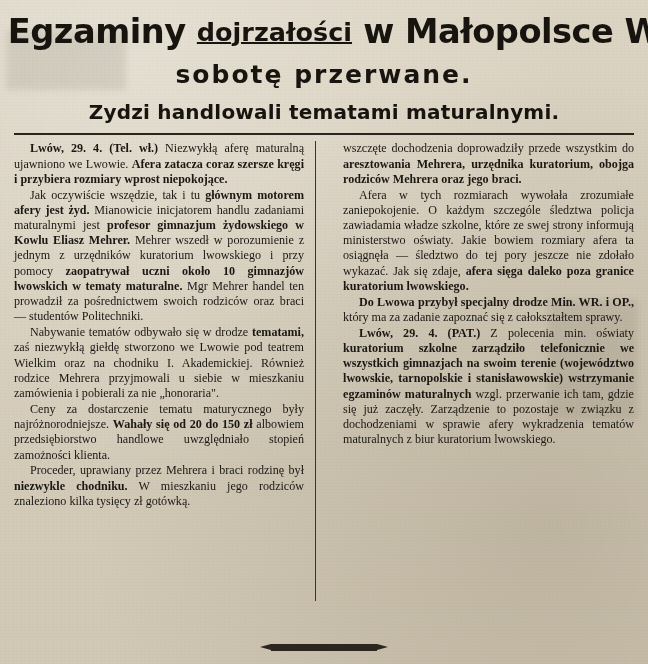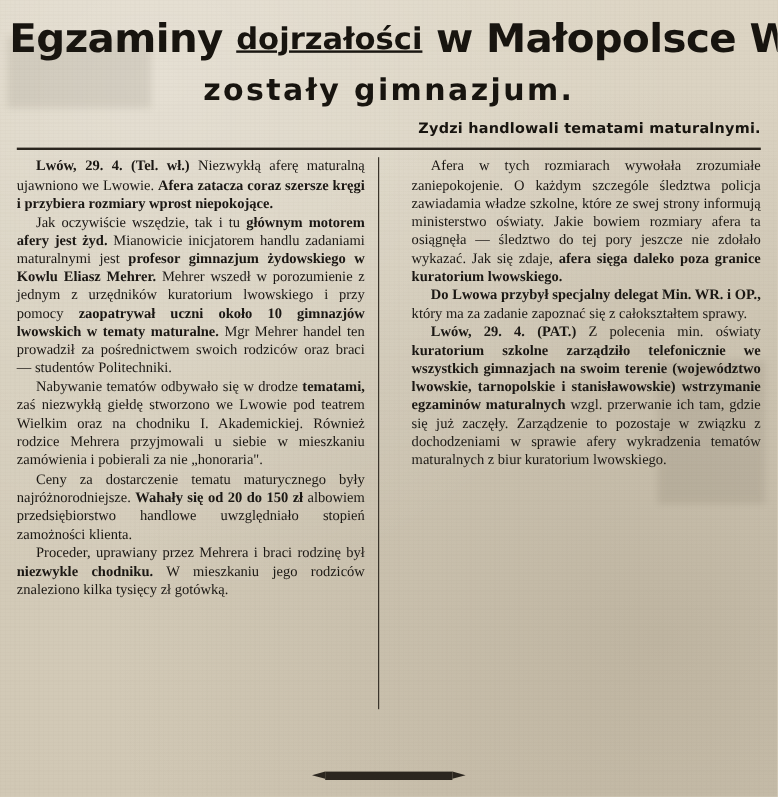--- a/index.html
+++ b/index.html
@@ -63,25 +63,24 @@
     font-family: "DejaVu Sans", sans-serif;
     font-weight: bold;
     font-size: 25px;
     letter-spacing: 2px;
     margin: 13px 0 0 0;
     color: #17140f;
   }
   .headline3 {
     font-family: "DejaVu Sans", sans-serif;
     font-weight: bold;
-    font-size: 12px;
+    font-size: 20px;
     letter-spacing: 0.2px;
     margin: 11px 0 9px 0;
     color: #17140f;
-    text-align: right;
   }
   .rule {
     height: 2px;
     background: #2a251d;
     margin: 2px 0 6px 0;
   }
   
   .cols {
     display: flex;
     gap: 16px;
@@ -170,37 +169,38 @@
 <div class="page">
   <div class="smudge" style="left:6px; top:30px; width:120px; height:60px;"></div>
   <div class="smudge" style="right:10px; top:300px; width:90px; height:120px;"></div>
 
   <div class="headline-wrap">
     <div class="headline1">
       <span>Egzaminy</span>
       <span class="mid"><u>dojrzałości</u></span>
       <span>w Małopolsce Wchodniej</span>
     </div>
-    <div class="headline2">zostały gimnazjum.</div>
+    <div class="headline2">sobotę przerwane.</div>
     <div class="headline3">Zydzi handlowali tematami maturalnymi.</div>
   </div>
 
   <div class="rule"></div>
 
   <div class="cols">
     <div class="col left" id="col-left">
         <p><b>Lwów, 29. 4. (Tel. wł.)</b><span> Niezwykłą aferę maturalną ujawniono we Lwowie. </span><b>Afera zatacza coraz szersze kręgi i przybiera rozmiary wprost niepokojące.</b></p>
         <p><span>Jak oczywiście wszędzie, tak i tu </span><b>głównym motorem afery jest żyd.</b><span> Mianowicie inicjatorem handlu zadaniami maturalnymi jest </span><b>profesor gimnazjum żydowskiego w Kowlu Eliasz Mehrer.</b><span> Mehrer wszedł w porozumienie z jednym z urzędników kuratorium lwowskiego i przy pomocy </span><b>zaopatrywał uczni około 10 gimnazjów lwowskich w tematy maturalne.</b><span> Mgr Mehrer handel ten prowadził za pośrednictwem swoich rodziców oraz braci — studentów Politechniki.</span></p>
         <p><span>Nabywanie tematów odbywało się w drodze </span><b>tematami,</b><span> zaś niezwykłą giełdę stworzono we Lwowie pod teatrem Wielkim oraz na chodniku I. Akademickiej. Również rodzice Mehrera przyjmowali u siebie w mieszkaniu zamówienia i pobierali za nie „honoraria".</span></p>
         <p><span>Ceny za dostarczenie tematu maturycznego były najróżnorodniejsze. </span><b>Wahały się od 20 do 150 zł</b><span> albowiem przedsiębiorstwo handlowe uwzględniało stopień zamożności klienta.</span></p>
         <p><span>Proceder, uprawiany przez Mehrera i braci rodzinę był </span><b>niezwykle chodniku.</b><span> W mieszkaniu jego rodziców znaleziono kilka tysięcy zł gotówką.</span></p>
       </div>
     <div class="col right" id="col-right">
+        <p class="noind"><span>wszczęte dochodzenia doprowadziły przede wszystkim do </span><b>aresztowania Mehrera, urzędnika kuratorium, obojga rodziców Mehrera oraz jego braci.</b></p>
         <p><span>Afera w tych rozmiarach wywołała zrozumiałe zaniepokojenie. O każdym szczególe śledztwa policja zawiadamia władze szkolne, które ze swej strony informują ministerstwo oświaty. Jakie bowiem rozmiary afera ta osiągnęła — śledztwo do tej pory jeszcze nie zdołało wykazać. Jak się zdaje, </span><b>afera sięga daleko poza granice kuratorium lwowskiego.</b></p>
-        <p><b>Do Lwowa przybył specjalny delegat Min. WR. i OP.,</b><span> który ma za zadanie zapoznać się z całokształtem sprawy.</span></p>
+        <p><b>Do Lwowa przybył specjalny drodze Min. WR. i OP.,</b><span> który ma za zadanie zapoznać się z całokształtem sprawy.</span></p>
         <p><b>Lwów, 29. 4. (PAT.)</b><span> Z polecenia min. oświaty </span><b>kuratorium szkolne zarządziło telefonicznie we wszystkich gimnazjach na swoim terenie (województwo lwowskie, tarnopolskie i stanisławowskie) wstrzymanie egzaminów maturalnych</b><span> wzgl. przerwanie ich tam, gdzie się już zaczęły. Zarządzenie to pozostaje w związku z dochodzeniami w sprawie afery wykradzenia tematów maturalnych z biur kuratorium lwowskiego.</span></p>
       </div>
   </div>
 
   <div class="ornament">
     <span class="orn-bar"></span>
   </div>
 
   <div class="grain"></div>
 </div>

